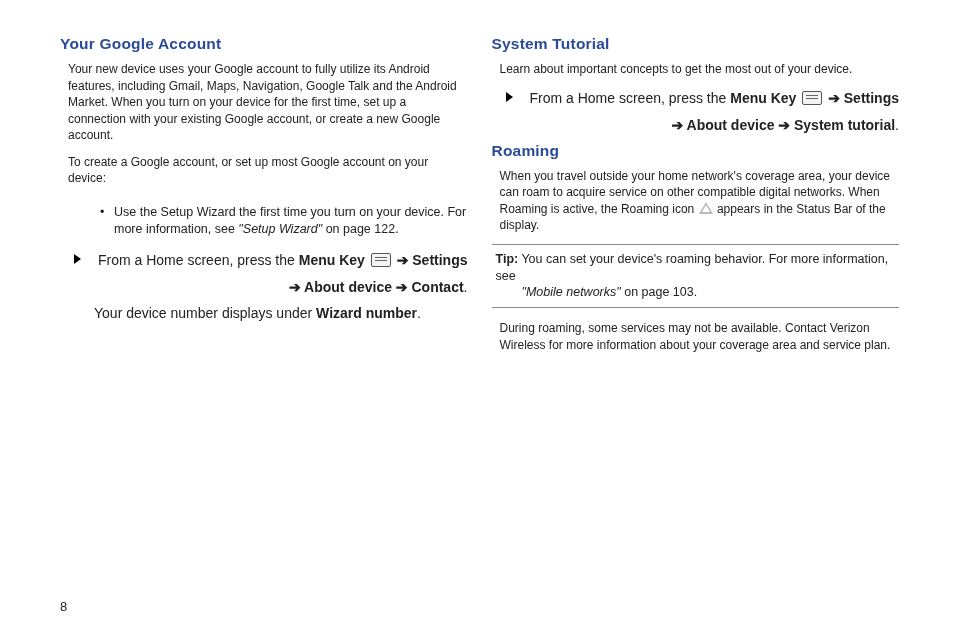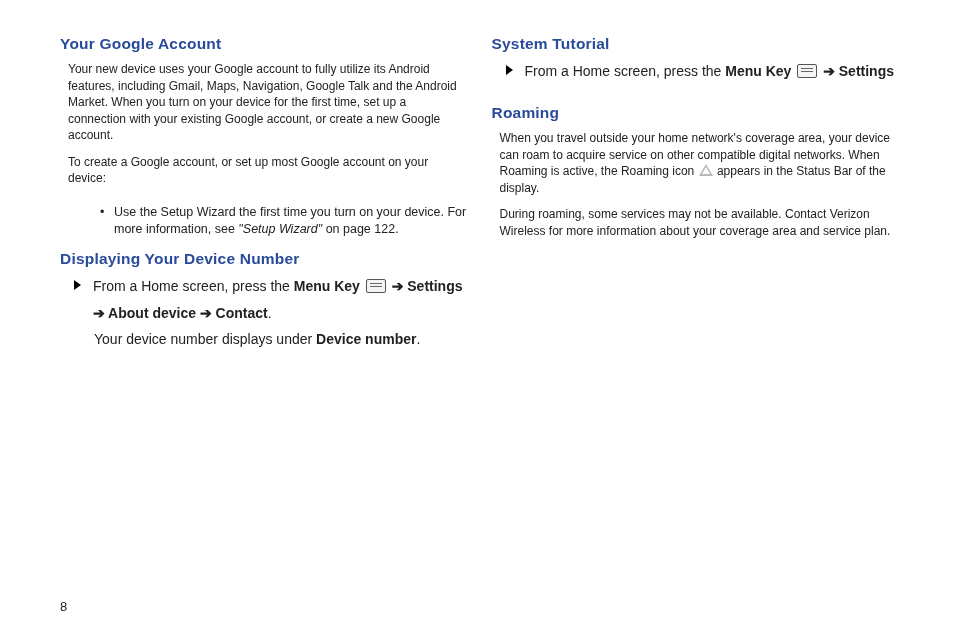--- a/index.html
+++ b/index.html
@@ -52,20 +52,21 @@
     border-bottom: 5px solid transparent;
     border-left: 7px solid #000;
     margin-top: 4px;
     margin-right: 12px;
     flex: 0 0 auto;
   }
   .step-text {
     font-size: 14px;
     line-height: 1.5;
     flex: 1;
+    text-align: right;
   }
   .step-text .cont {
     display: block;
     margin-top: 6px;
   }
   .step-after {
     font-size: 14px;
     line-height: 1.4;
     margin: 6px 0 10px 34px;
   }
@@ -162,58 +163,65 @@
       <p class="para">Your new device uses your Google account to fully utilize its Android features, including Gmail, Maps, Navigation, Google Talk and the Android Market. When you turn on your device for the first time, set up a connection with your existing Google account, or create a new Google account.</p>
 
       <p class="para">To create a Google account, or set up most Google account on your device:</p>
 
       <ul class="bullet-list">
         <li>
           <span>Use the Setup Wizard the first time you turn on your device. For more information, see </span><span class="i">"Setup Wizard"</span><span> on page 122.</span>
         </li>
       </ul>
 
-      <div class="heading">Displaying Your Device Number</div>
 
       <div class="step-row">
         <span class="step-mark"></span>
         <div class="step-text">
           <span>From a Home screen, press the </span><span class="b">Menu Key</span>
           <span class="icon-menu"></span><span class="arrow"> ➔ </span><span class="b">Settings</span>
           <span class="cont">
             <span class="arrow">➔ </span><span class="b">About device</span><span class="arrow"> ➔ </span><span class="b">Contact</span><span>.</span>
           </span>
         </div>
       </div>
 
       <div class="step-after">
-        <span>Your device number displays under </span><span class="b">Device number</span><span>.</span>
+        <span>Your device number displays under </span><span class="b">Wizard number</span><span>.</span>
       </div>
 
     </div>
 
     <div class="col">
 
       <div class="heading">System Tutorial</div>
 
+      <p class="para">Learn about important concepts to get the most out of your device.</p>
 
       <div class="step-row">
         <span class="step-mark"></span>
         <div class="step-text">
           <span>From a Home screen, press the </span><span class="b">Menu Key</span>
           <span class="icon-menu"></span><span class="arrow"> ➔ </span><span class="b">Settings</span>
+          <span class="cont">
+            <span class="arrow">➔ </span><span class="b">About device</span><span class="arrow"> ➔ </span><span class="b">System tutorial</span><span>.</span>
+          </span>
         </div>
       </div>
 
-      <div class="heading" style="margin-top:22px">Roaming</div>
+      <div class="heading" style="margin-top:6px">Roaming</div>
 
       <p class="para">
         <span>When you travel outside your home network's coverage area, your device can roam to acquire service on other compatible digital networks. When Roaming is active, the Roaming icon </span><span class="icon-roam"></span><span> appears in the Status Bar of the display.</span>
       </p>
 
+      <div class="tipbox">
+        <span class="b">Tip:</span><span> You can set your device's roaming behavior. For more information, see </span>
+        <span class="tip-cont"><span class="i">"Mobile networks"</span><span> on page 103.</span></span>
+      </div>
 
       <p class="para">During roaming, some services may not be available. Contact Verizon Wireless for more information about your coverage area and service plan.</p>
 
     </div>
 
   </div>
 
   <div class="pagenum">8</div>
 </div>
 

